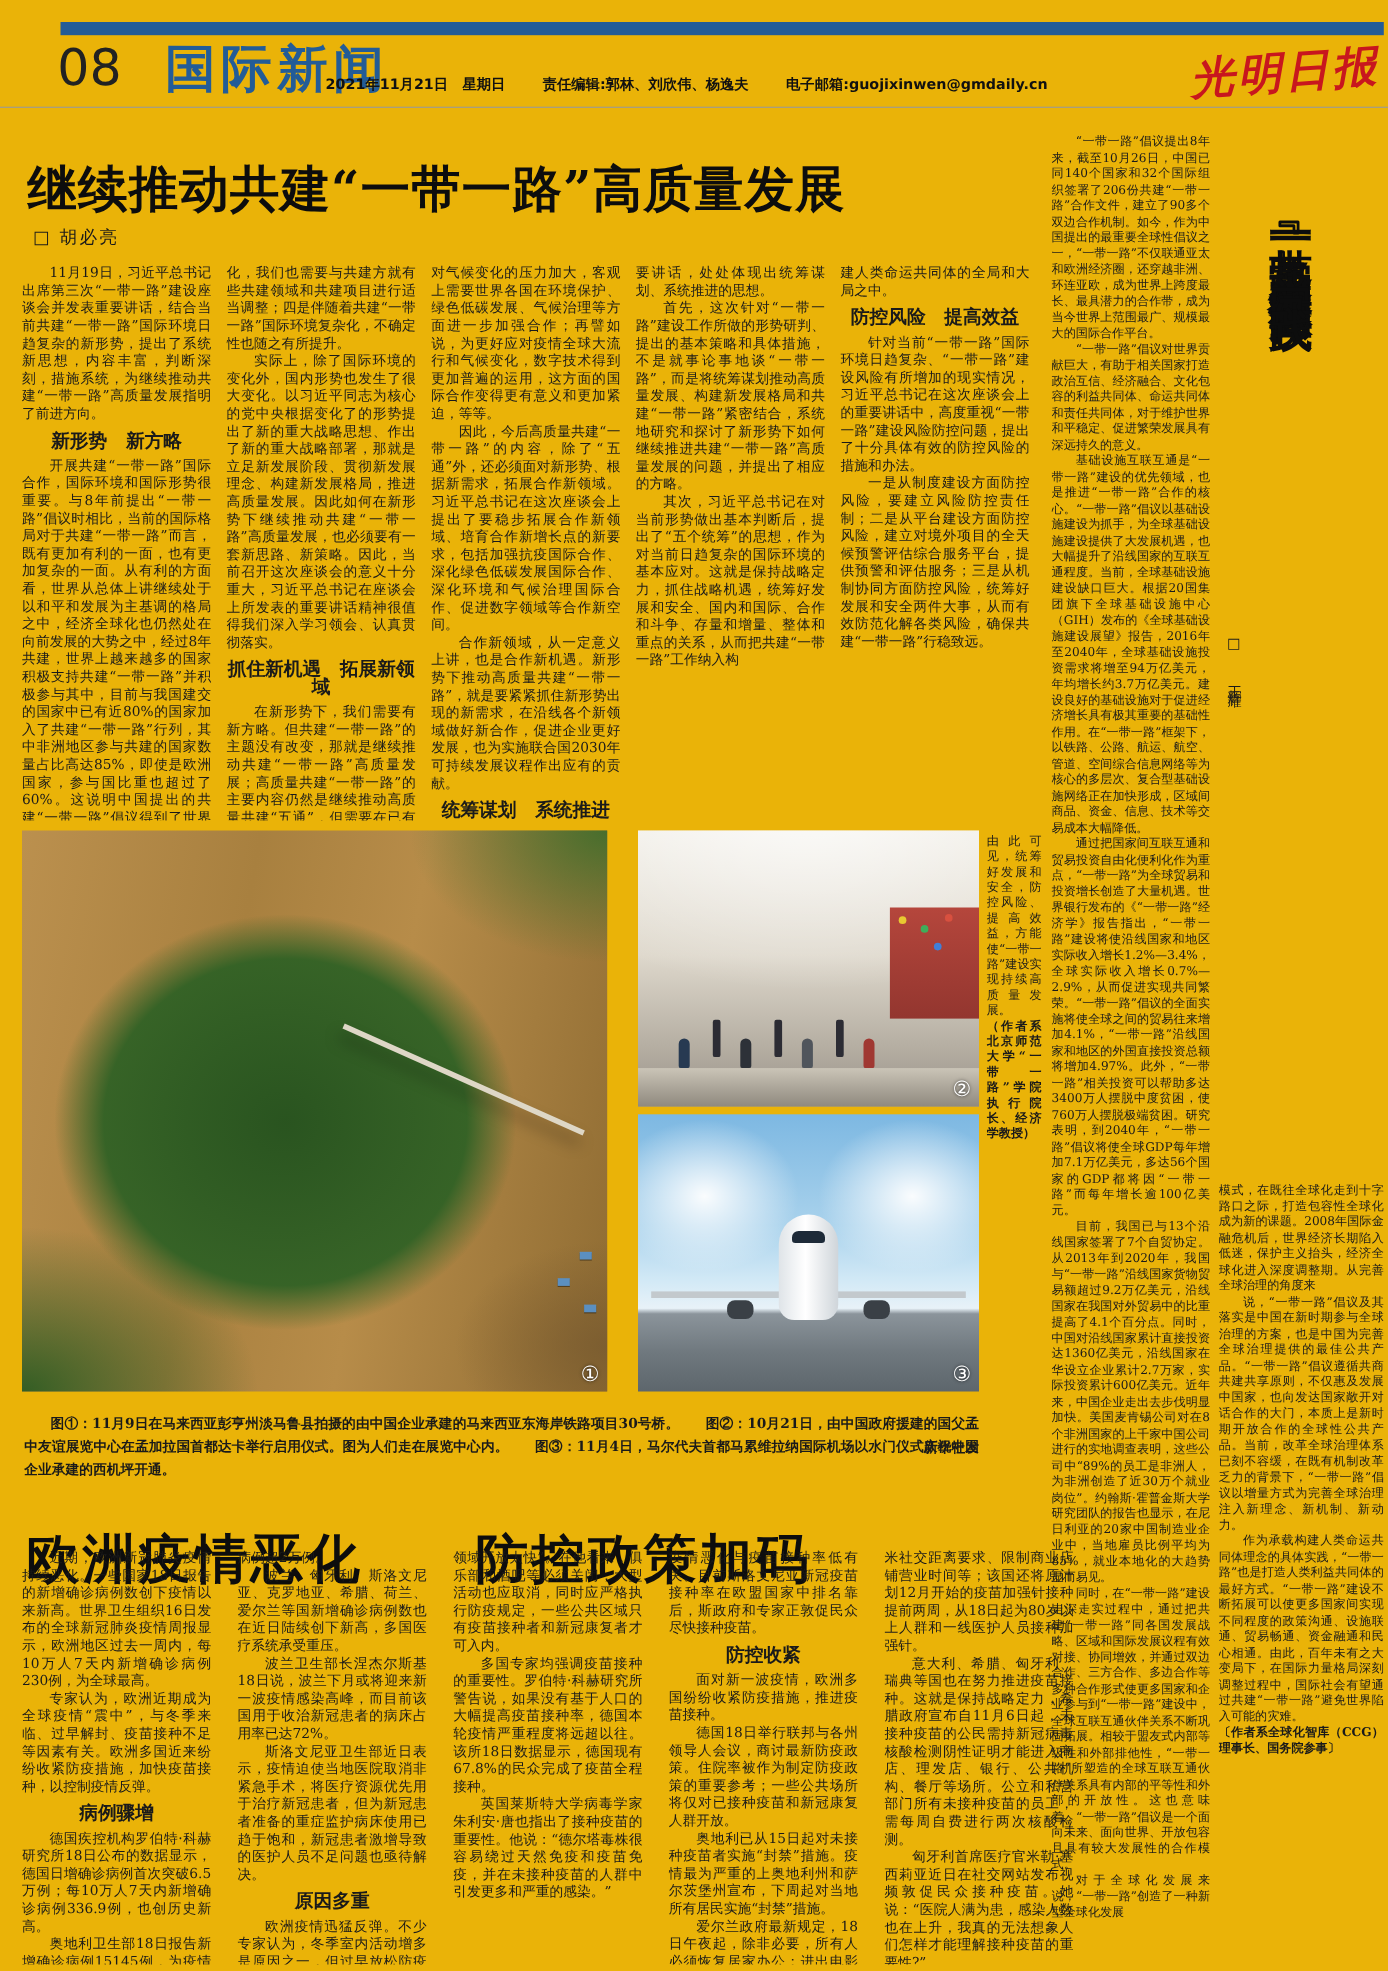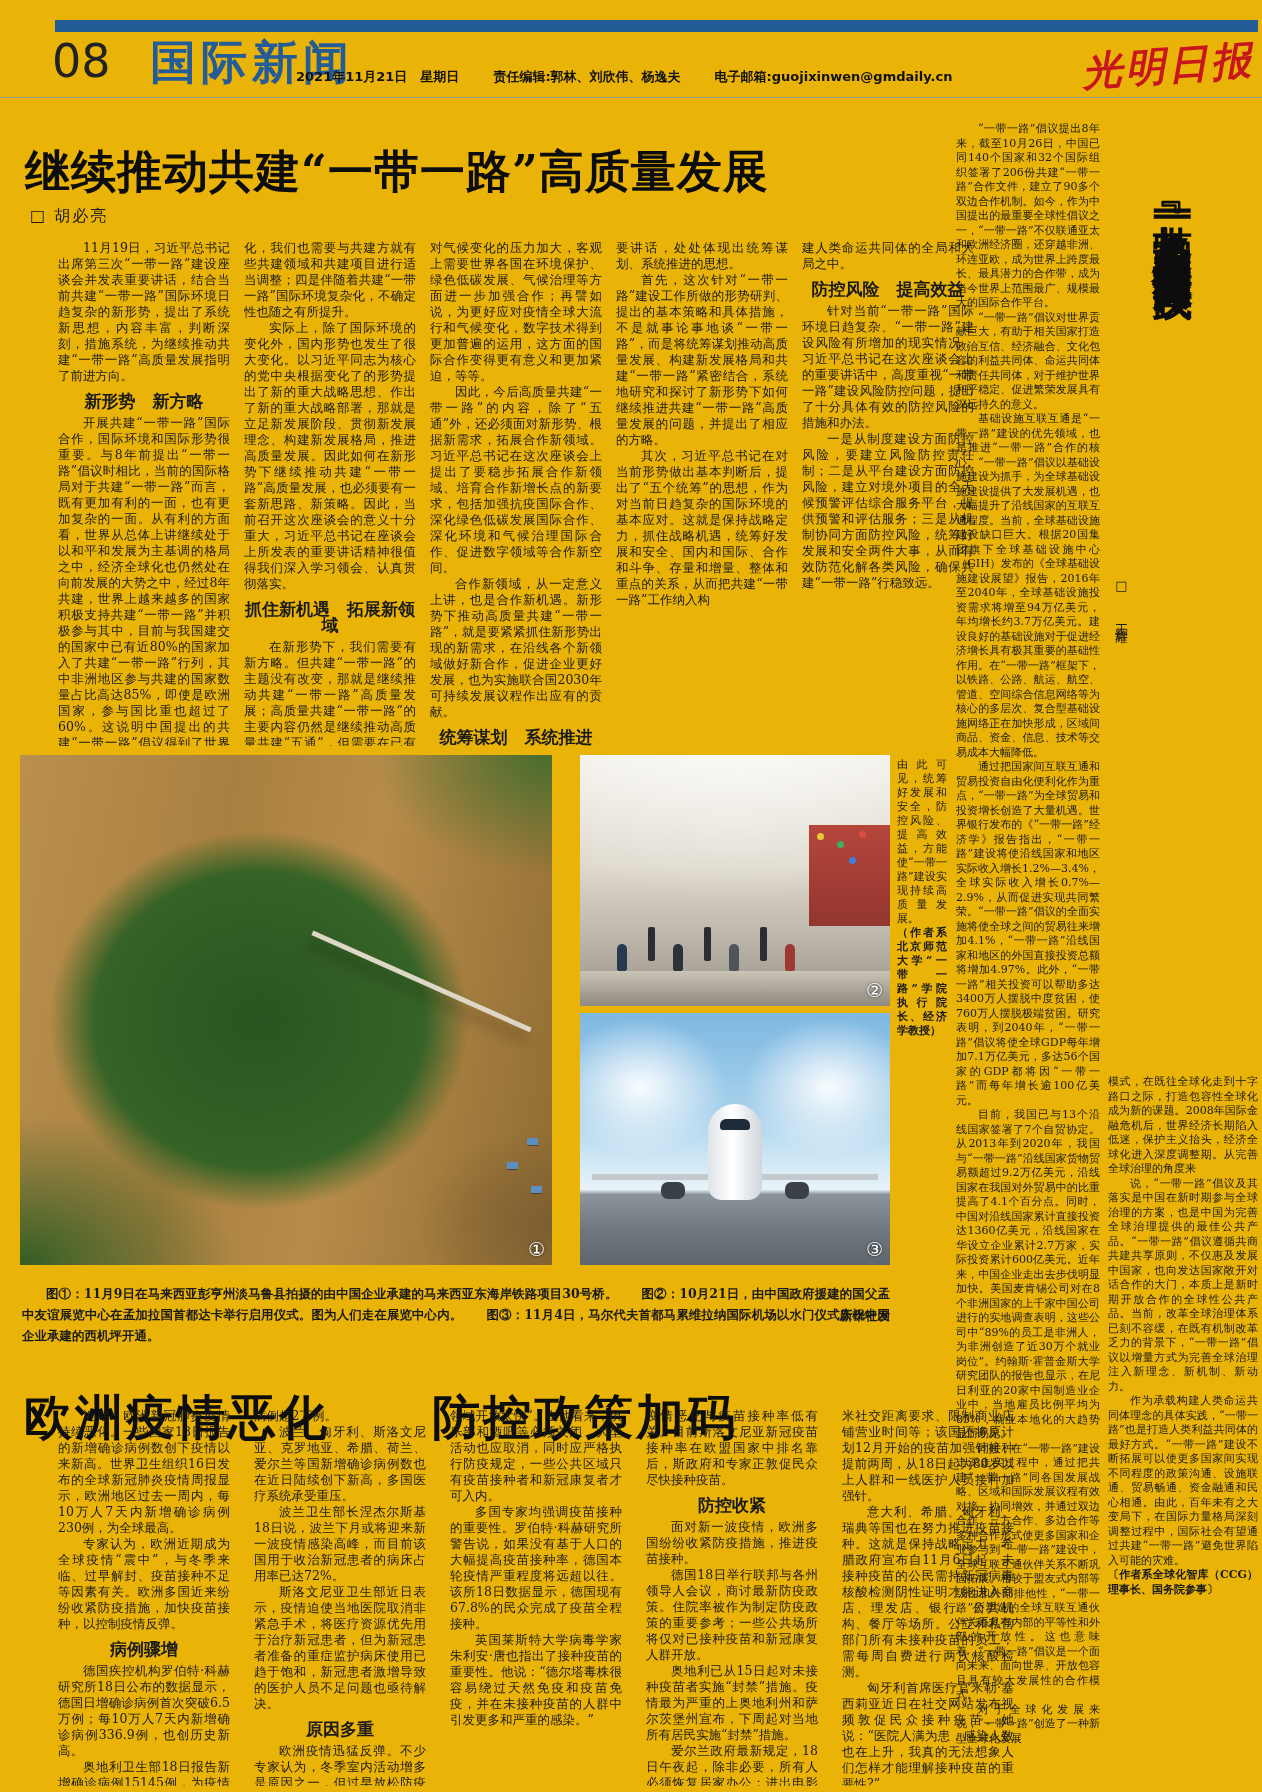--- a/index.html
+++ b/index.html
@@ -15,21 +15,21 @@
         font-family:"DejaVu Sans","Liberation Sans",sans-serif;white-space:nowrap;}
   .meta span{margin-right:34px;}
   .masthead{position:absolute;left:1082px;top:38px;width:178px;height:58px;color:#c8161e;
         font-size:40px;font-weight:700;font-style:italic;letter-spacing:3px;transform:rotate(-4deg);
         font-family:"DejaVu Serif","Liberation Serif",serif;}
   .head-rule{position:absolute;left:0;top:97px;width:1262px;height:1px;background:#9a9a9a;}
   
   .main-headline{position:absolute;left:25px;top:112px;font-size:45px;font-weight:900;letter-spacing:1px;
         white-space:nowrap;color:#0d0d0d;}
   .main-byline{position:absolute;left:30px;top:206px;font-size:16px;letter-spacing:2px;}
-  .colset{position:absolute;display:flex;margin-left:38px;}
+  .colset{position:absolute;display:flex;}
   .col{overflow:hidden;text-align:justify;}
   .mcol{flex:0 0 172px;width:172px;font-size:12.5px;line-height:16px;}
   p{margin:0;text-indent:2em;}
   p.cont{text-indent:0;}
   .subhead{font-family:"DejaVu Sans","Liberation Sans",sans-serif;font-weight:700;text-align:center;
         font-size:17px;margin:9px 0 6px;text-indent:0;}
   .credit{font-weight:700;}
   .strip{position:absolute;left:897px;top:758px;width:50px;height:382px;overflow:hidden;
         font-size:11px;line-height:14px;text-align:justify;}
   .strip p{text-indent:0;}

